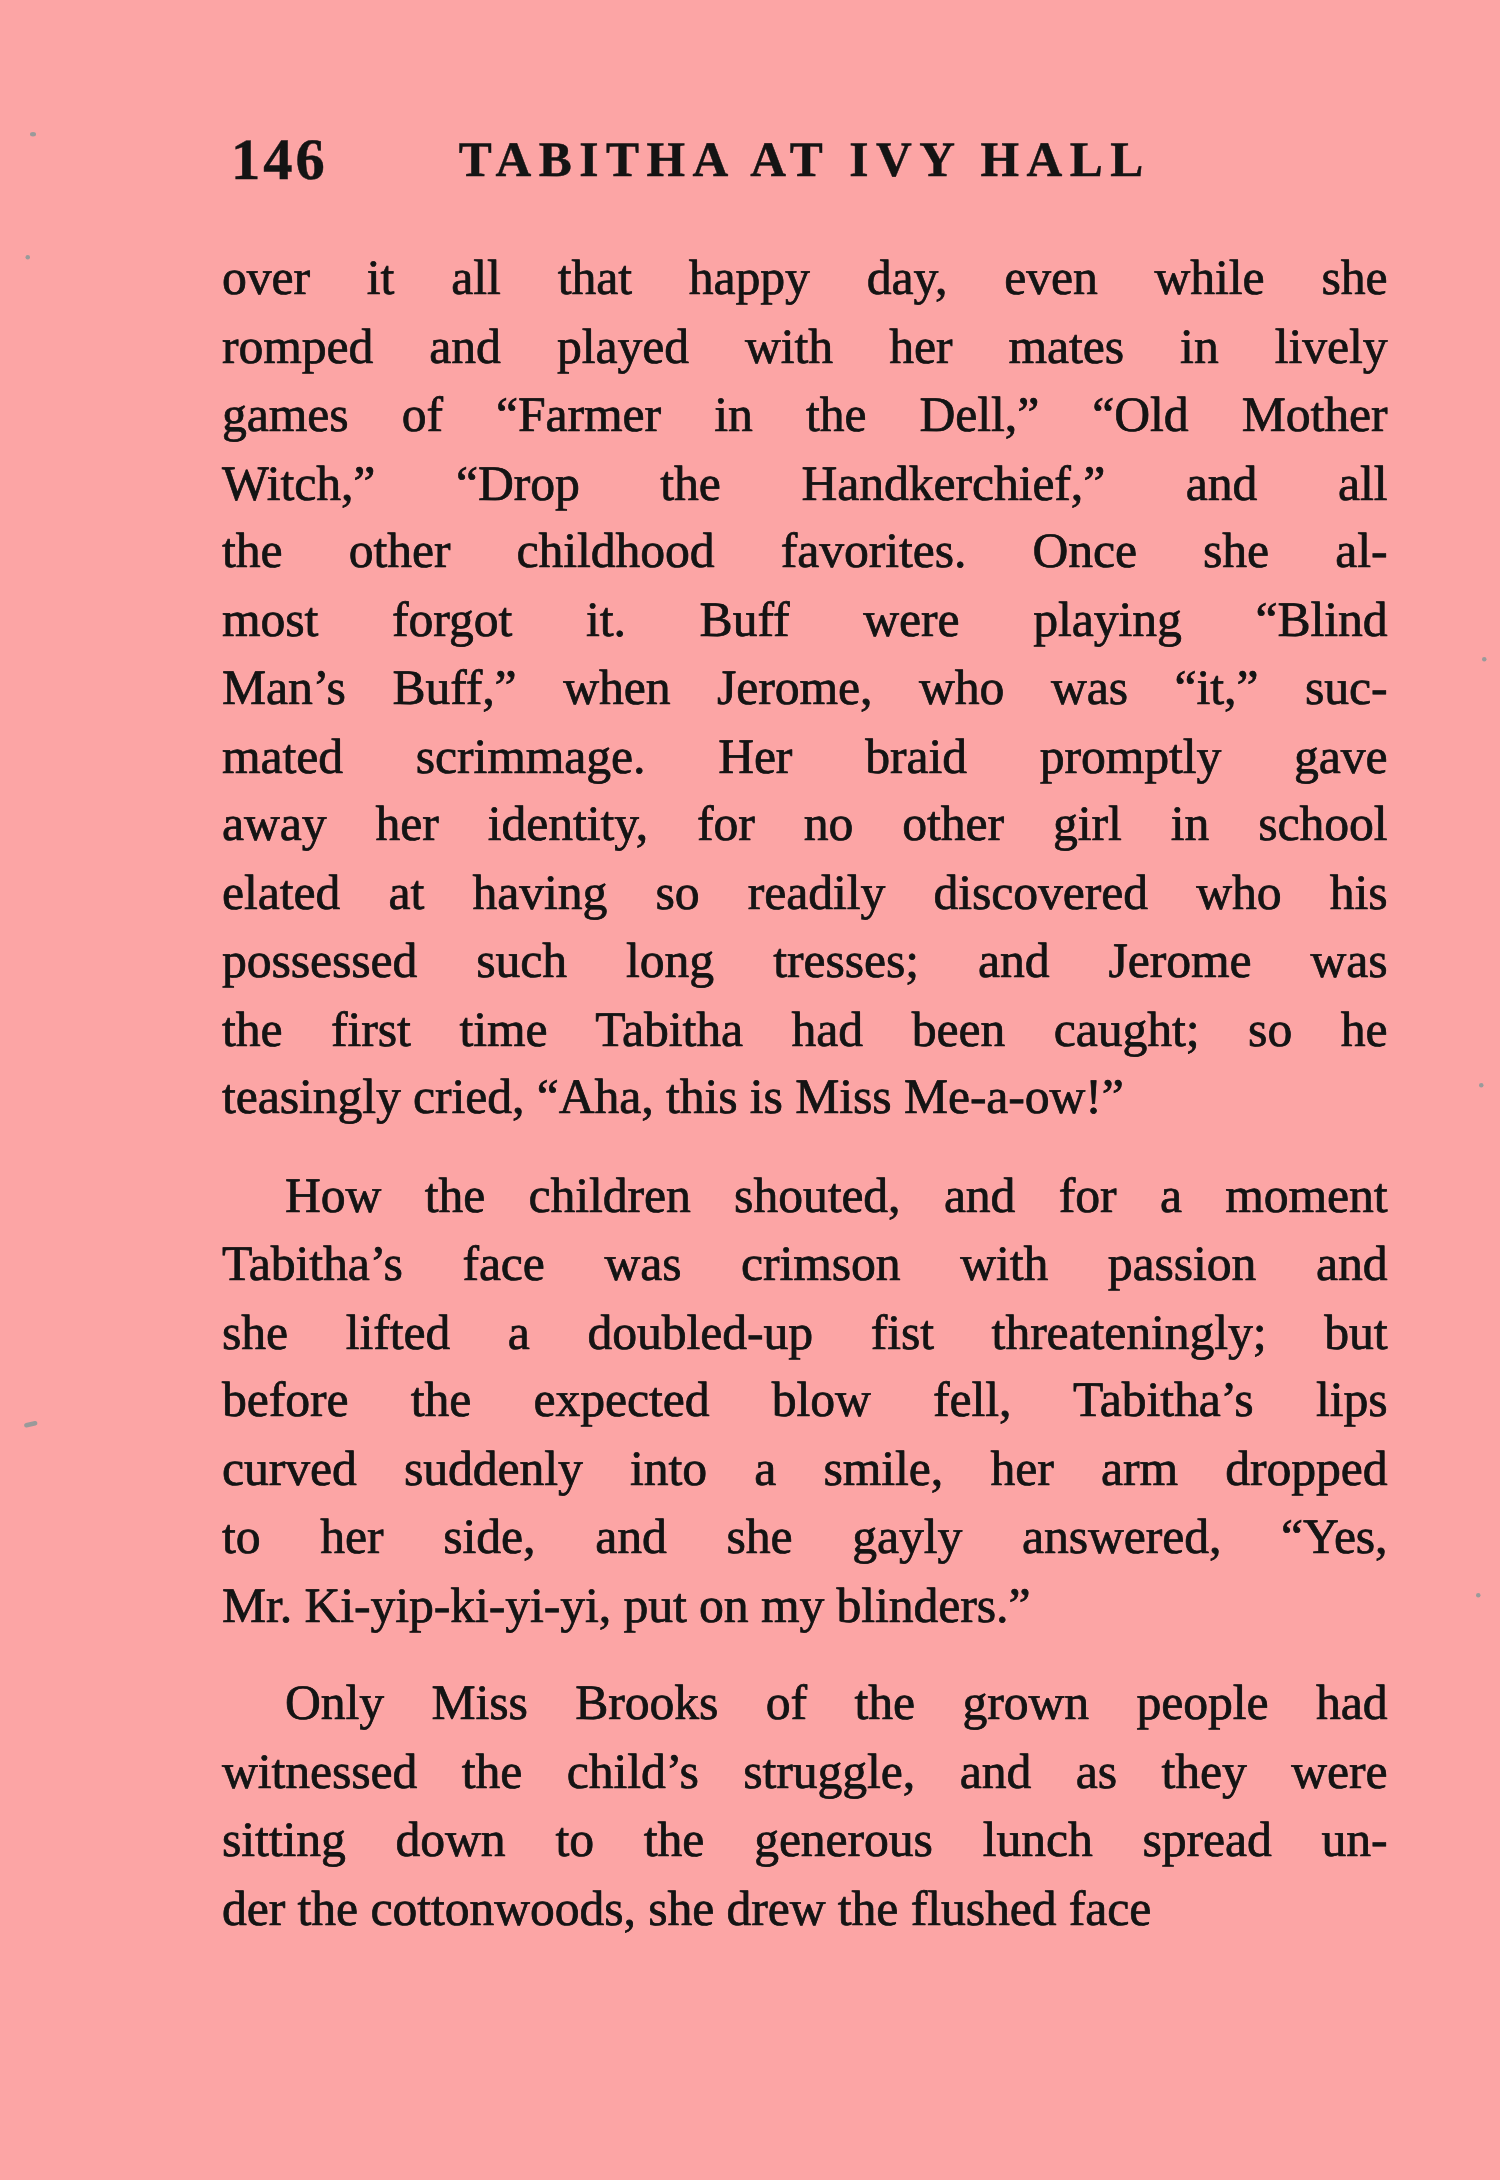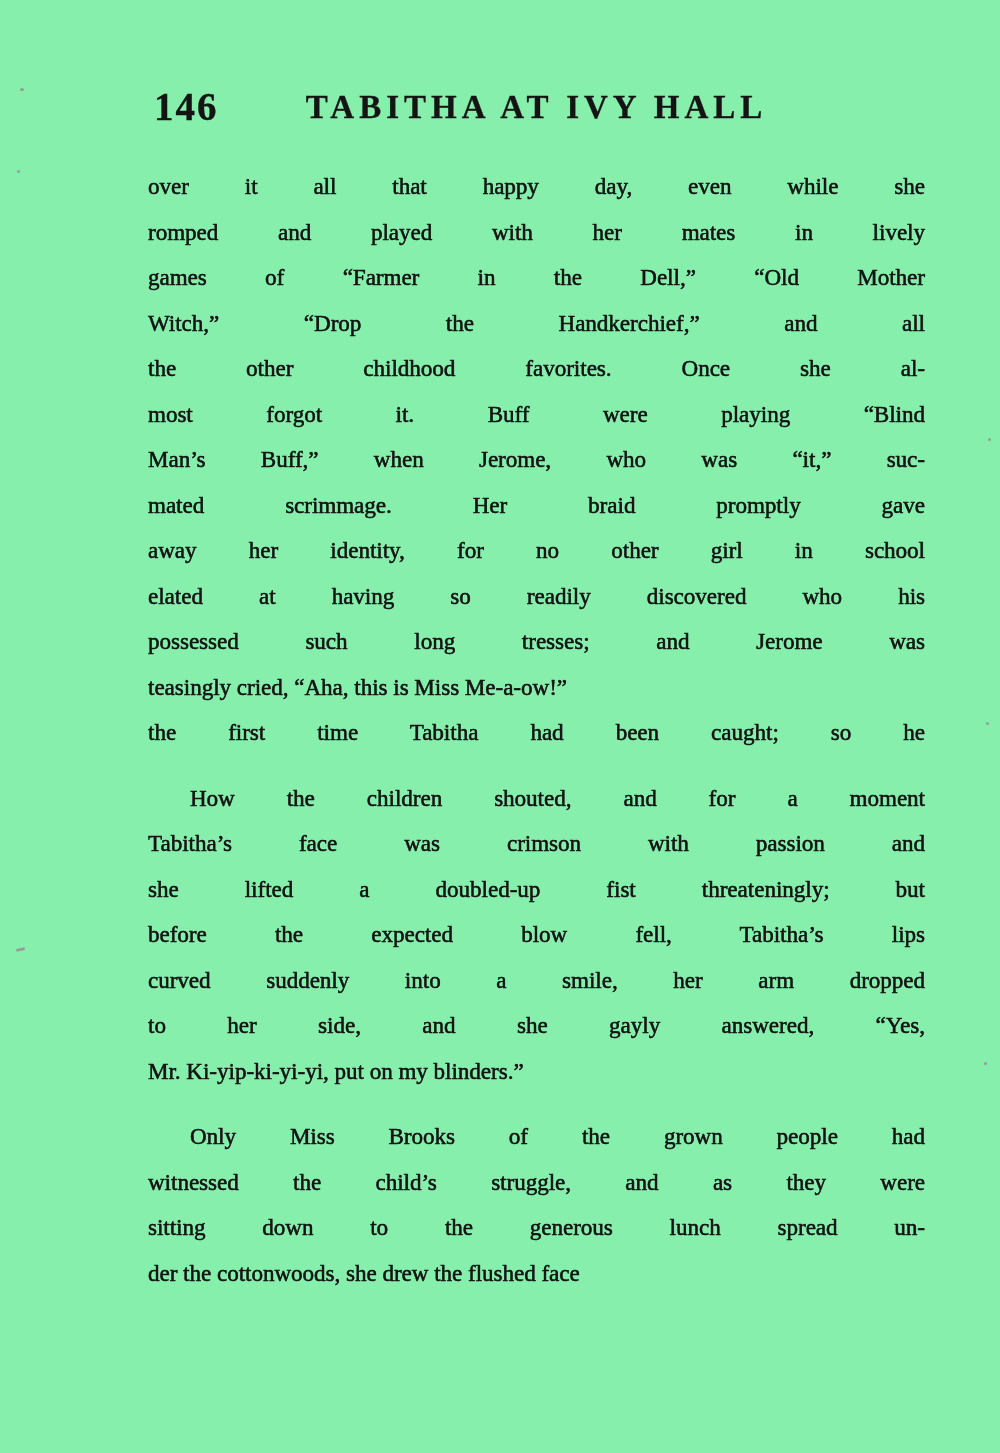--- a/index.html
+++ b/index.html
@@ -14,21 +14,21 @@
     position: relative;
     overflow: hidden;
     font-family: "Liberation Serif", "DejaVu Serif", serif;
     color: #141414;
   }
 
   .page {
     position: absolute;
     inset: 0;
     padding: 86px 75px 0 148px;
-    background: #86efac;
+    background: #fca5a5;
   }
 
   
   .running-header {
     position: relative;
     height: 42px;
     margin-bottom: 32px;
   }
   .page-number {
     position: absolute;
@@ -56,21 +56,21 @@
 
   
   .page-body {
     margin-top: 36px;
   }
   .para {
     margin: 0;
   }
   .line {
     display: block;
-    font-size: 23px;
+    font-size: 33px;
     line-height: 45.5px;
     text-align: justify;
     text-align-last: justify;
     white-space: normal;
     -webkit-text-stroke: 0.45px #141414;
     text-shadow: 0.3px 0.2px 0 rgba(20,20,20,0.55);
   }
   .line.last {
     text-align-last: left;
   }
@@ -102,22 +102,22 @@
         <span class="line">romped and played with her mates in lively</span>
         <span class="line">games of “Farmer in the Dell,” “Old Mother</span>
         <span class="line">Witch,” “Drop the Handkerchief,” and all</span>
         <span class="line">the other childhood favorites.  Once she al-</span>
         <span class="line">most forgot it.  Buff were playing “Blind</span>
         <span class="line">Man’s Buff,” when Jerome, who was “it,” suc-</span>
         <span class="line">mated scrimmage.  Her braid promptly gave</span>
         <span class="line">away her identity, for no other girl in school</span>
         <span class="line">elated at having so readily discovered who his</span>
         <span class="line">possessed such long tresses; and Jerome was</span>
+        <span class="line">the first time Tabitha had been caught; so he</span>
         <span class="line last">teasingly cried, “Aha, this is Miss Me-a-ow!”</span>
-        <span class="line">the first time Tabitha had been caught; so he</span>
       </p>
       <p class="para indent">
         <span class="line">How the children shouted, and for a moment</span>
         <span class="line">Tabitha’s face was crimson with passion and</span>
         <span class="line">she lifted a doubled-up fist threateningly; but</span>
         <span class="line">before the expected blow fell, Tabitha’s lips</span>
         <span class="line">curved suddenly into a smile, her arm dropped</span>
         <span class="line">to her side, and she gayly answered, “Yes,</span>
         <span class="line last">Mr. Ki-yip-ki-yi-yi, put on my blinders.”</span>
       </p>

